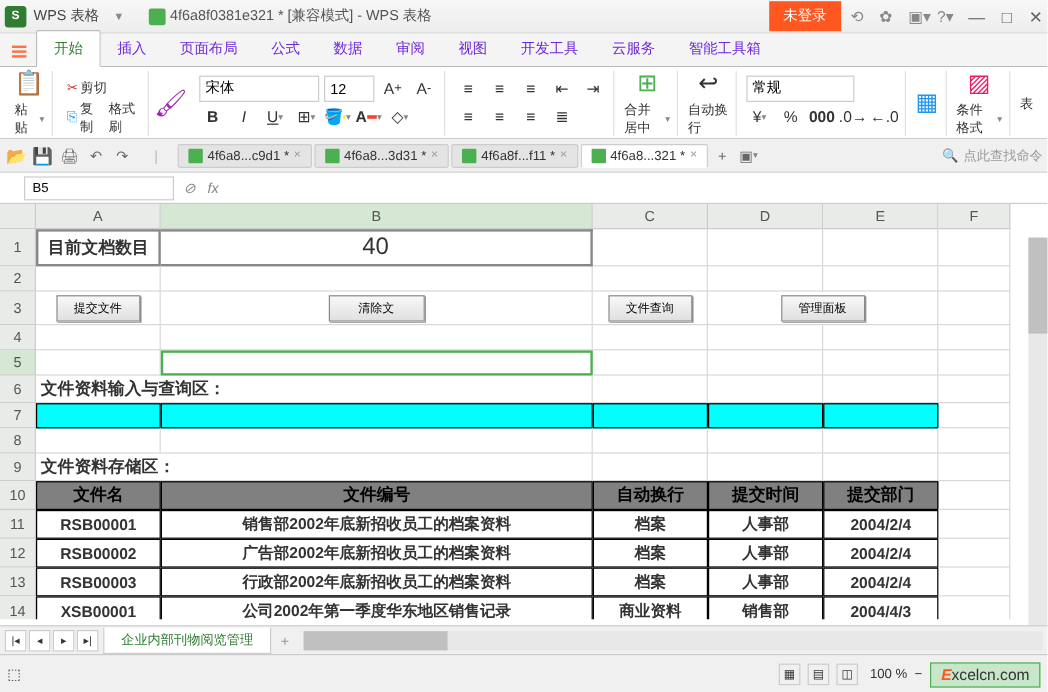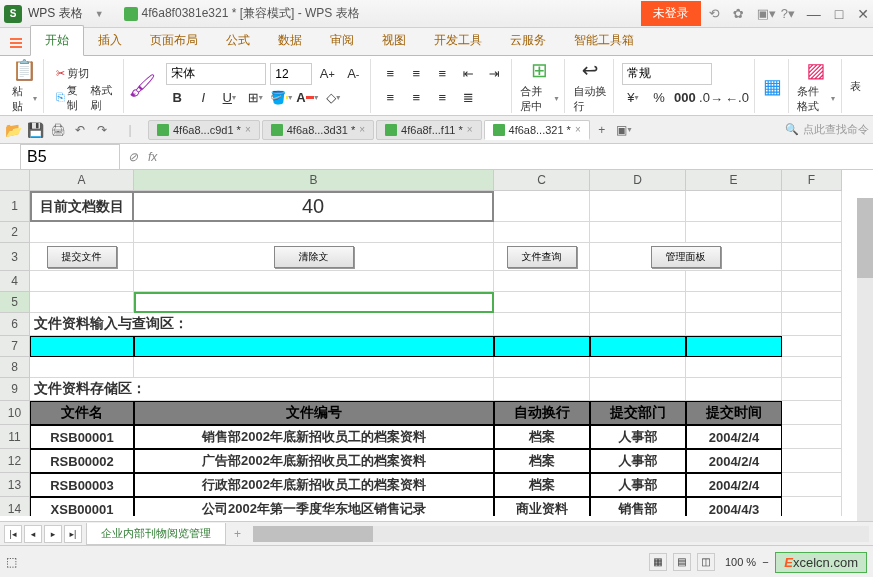--- a/index.html
+++ b/index.html
@@ -14,21 +14,21 @@
 .doc-title { color: #555; flex: 1; }
 .login-btn { background: #ff5722; color: #fff; padding: 4px 12px; font-size: 12px; margin-right: 8px; }
 .tb-icons { display: flex; gap: 10px; align-items: center; color: #888; }
 .tb-ico { width: 14px; font-size: 13px; cursor: pointer; }
 .win-controls { display: flex; gap: 14px; margin-left: 12px; color: #666; font-size: 14px; }
 
 
 .menutabs { height: 28px; background: #f4f4f4; display: flex; align-items: flex-end; border-bottom: 1px solid #bbb; padding-left: 4px; text-align: center; }
 .hamb { width: 24px; height: 24px; display: flex; flex-direction: column; justify-content: center; gap: 2px; padding: 0 6px; margin-right: 2px; cursor: pointer; }
 .hamb div { height: 2px; background: #ff7043; }
-.mtab { padding: 6px 14px; color: #a16207; cursor: pointer; font-size: 12px; }
+.mtab { padding: 6px 14px; color: #6d28d9; cursor: pointer; font-size: 12px; }
 .mtab.active { background: #fff; color: #2e7d32; border: 1px solid #bbb; border-bottom: 1px solid #fff; margin-bottom: -1px; border-radius: 2px 2px 0 0; }
 
 
 .ribbon { height: 60px; background: #fff; border-bottom: 1px solid #ccc; display: flex; align-items: center; padding: 2px 6px; gap: 2px; }
 .rgroup { display: flex; flex-direction: column; padding: 0 6px; border-right: 1px solid #e0e0e0; height: 54px; justify-content: center; }
 .rbig { display: flex; flex-direction: column; align-items: center; justify-content: center; padding: 0 6px; cursor: pointer; height: 54px; border-right: 1px solid #e0e0e0; }
 .rbig .ico { font-size: 20px; }
 .rbig .lbl { font-size: 11px; margin-top: 2px; display: flex; align-items: center; gap: 2px; }
 .rrow { display: flex; align-items: center; gap: 4px; height: 24px; }
 .rbtn { padding: 2px 4px; cursor: pointer; display: flex; align-items: center; gap: 2px; font-size: 11px; }
@@ -45,21 +45,21 @@
 .folder-ico { color: #ff9800; font-size: 14px; }
 .save-ico { color: #2196f3; font-size: 14px; }
 .dtab { display: flex; align-items: center; padding: 3px 8px; background: #e4e4e4; border: 1px solid #ccc; border-radius: 2px; cursor: pointer; font-size: 11px; gap: 4px; }
 .dtab.active { background: #fff; border-bottom-color: #fff; }
 .dtab .fi { width: 12px; height: 12px; background: #4caf50; border-radius: 1px; }
 .dtab .cl { color: #999; font-size: 10px; }
 .search-box { margin-left: auto; display: flex; align-items: center; color: #999; font-size: 11px; gap: 4px; }
 
 
 .fbar { height: 26px; background: #fff; border-bottom: 1px solid #ccc; display: flex; align-items: center; }
-.namebox { width: 100px; border: 1px solid #ccc; padding: 3px 6px; margin: 2px 4px 2px 20px; font-size: 16px; background: #fff; }
+.namebox { width: 125px; border: 1px solid #ccc; padding: 3px 6px; margin: 2px 4px 2px 20px; font-size: 11px; background: #fff; }
 .fx-ico { width: 24px; color: #888; font-style: italic; padding-left: 4px; }
 .fx-lbl { font-style: italic; color: #888; margin-right: 6px; }
 .finput { flex: 1; border: none; padding: 3px; }
 
 
 .sheet-wrap { position: relative; height: 346px; overflow: hidden; background: #fff; }
 .sheet { display: grid; grid-template-columns: 30px 104px 360px 96px 96px 96px 60px; }
 .colhdr, .rowhdr, .corner { background: #e8ebe8; border-right: 1px solid #ccc; border-bottom: 1px solid #ccc; text-align: center; font-size: 12px; color: #555; padding: 3px 0; }
 .colhdr.sel { background: #d4e8d4; }
 .rowhdr { display: flex; align-items: center; justify-content: center; }
@@ -376,22 +376,22 @@
     <div class="cell section-txt" style="grid-column:span 2">文件资料存储区：</div>
     <div class="cell"></div>
       <div class="cell"></div>
       <div class="cell"></div>
       <div class="cell"></div>
 
     <div class="rowhdr">10</div>
     <div class="cell hdr-gray">文件名</div>
     <div class="cell hdr-gray">文件编号</div>
     <div class="cell hdr-gray">自动换行</div>
+    <div class="cell hdr-gray">提交时间</div>
     <div class="cell hdr-gray">提交部门</div>
-    <div class="cell hdr-gray">提交时间</div>
     <div class="cell"></div>
 
   <div class="rowhdr">11</div>
       <div class="cell data-cell">RSB00001</div>
       <div class="cell data-cell">销售部2002年底新招收员工的档案资料</div>
       <div class="cell data-cell">档案</div>
       <div class="cell data-cell">人事部</div>
       <div class="cell data-cell">2004/2/4</div>
       <div class="cell"></div>
       <div class="rowhdr">12</div>

